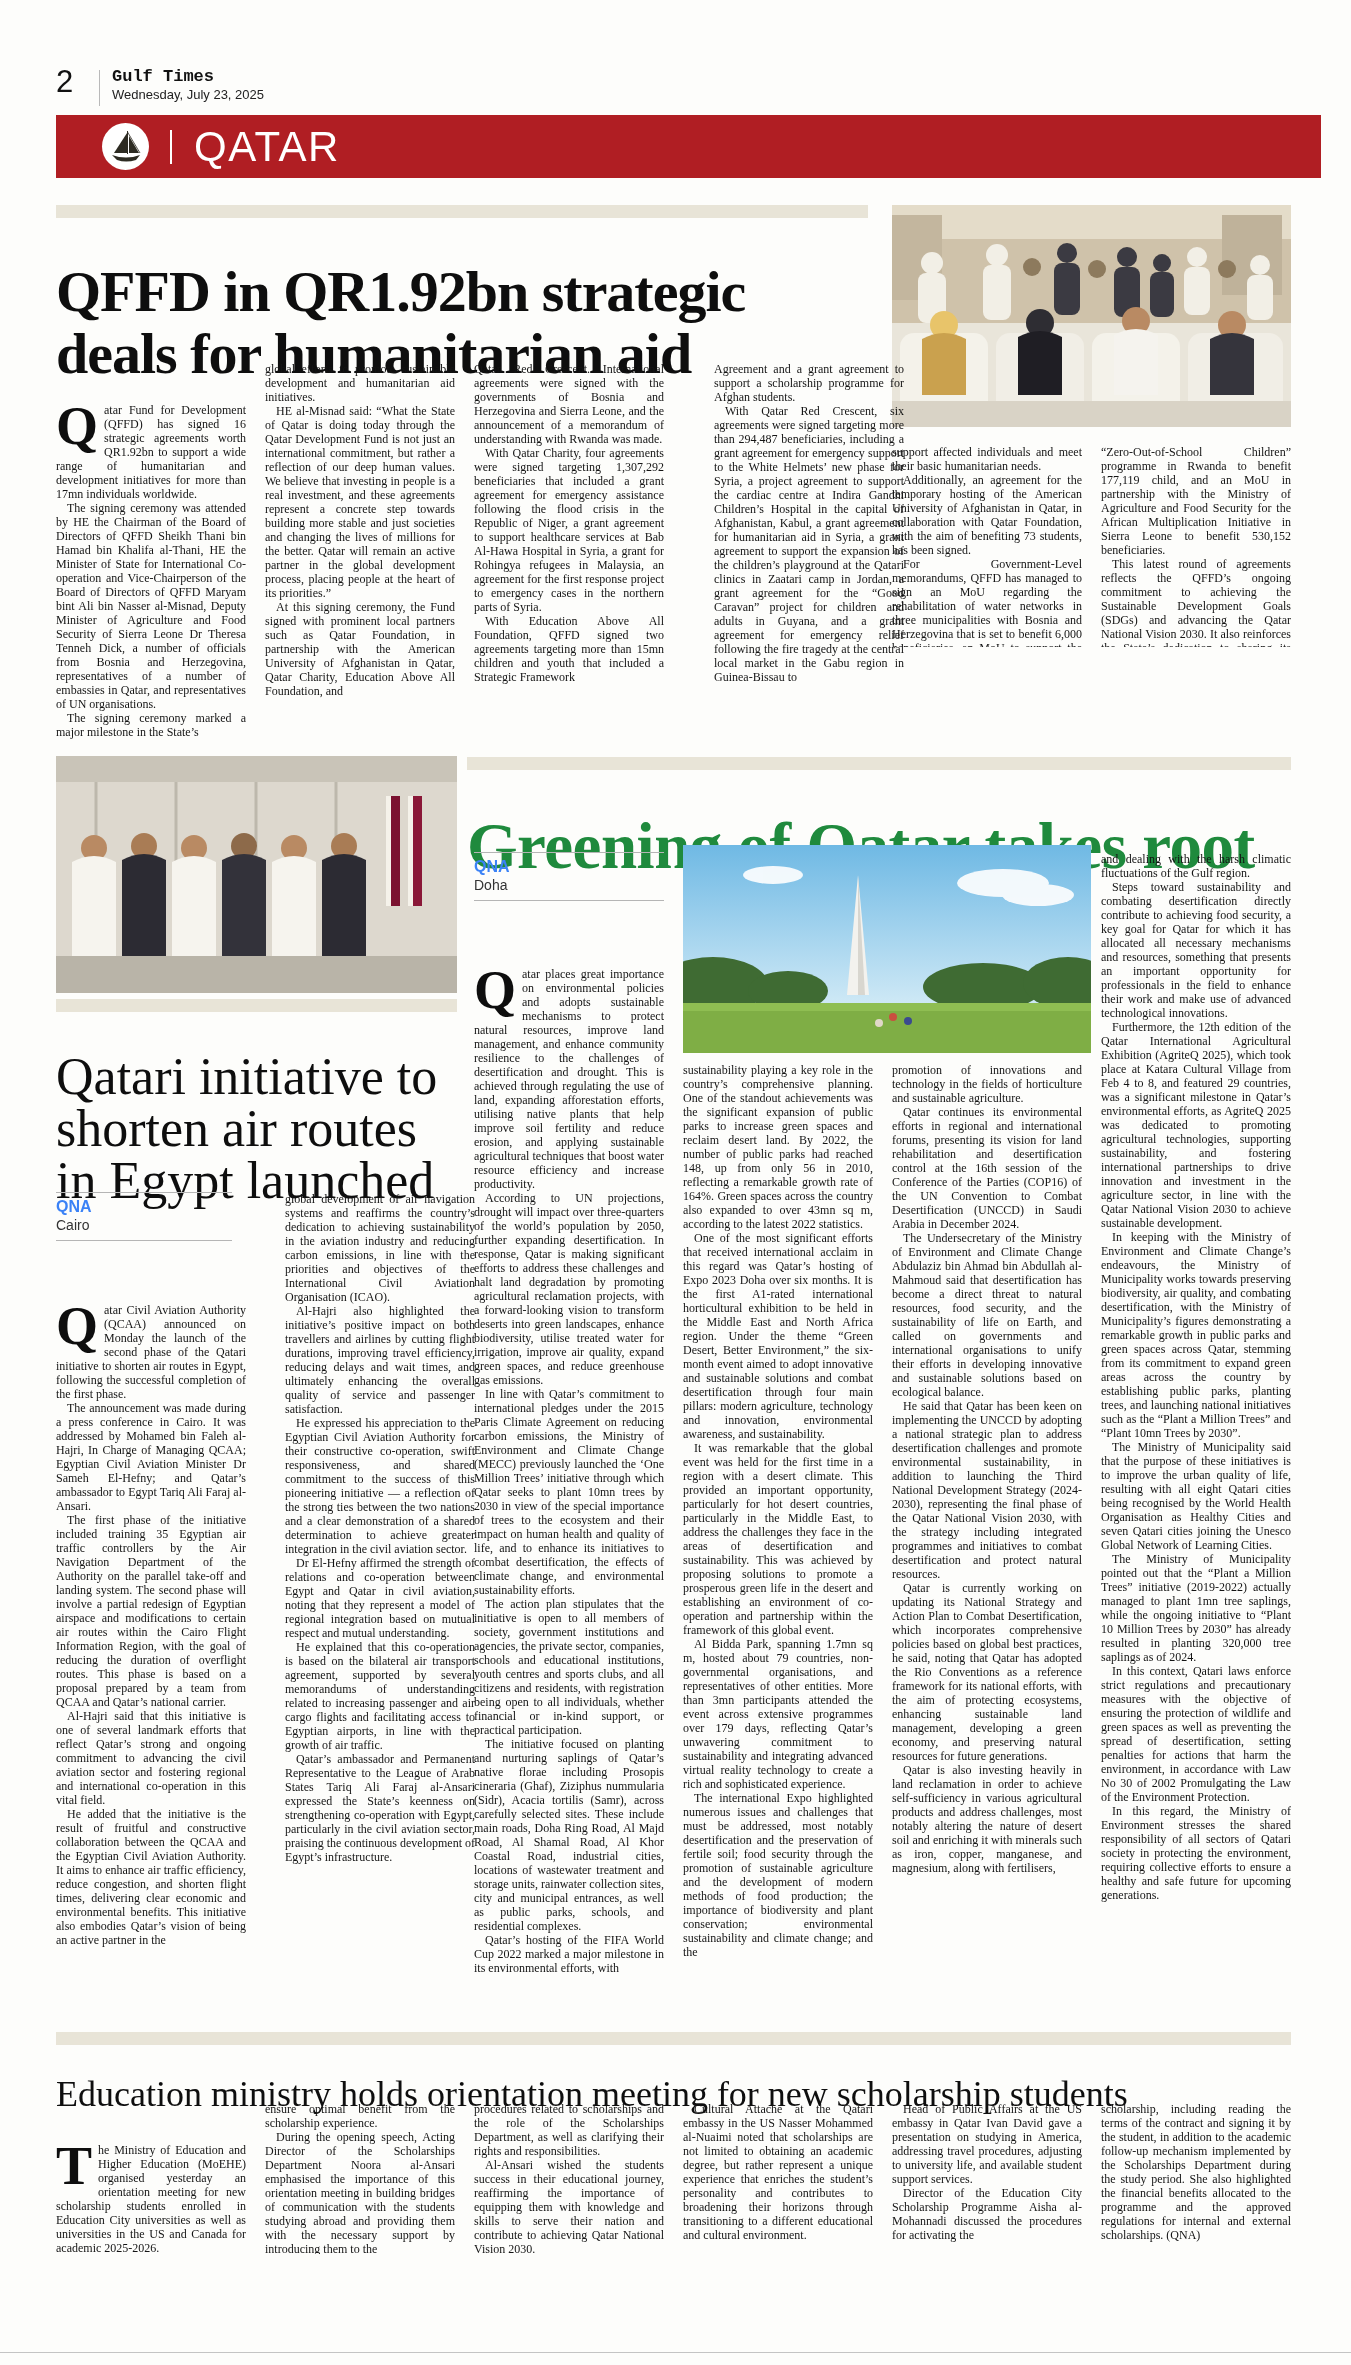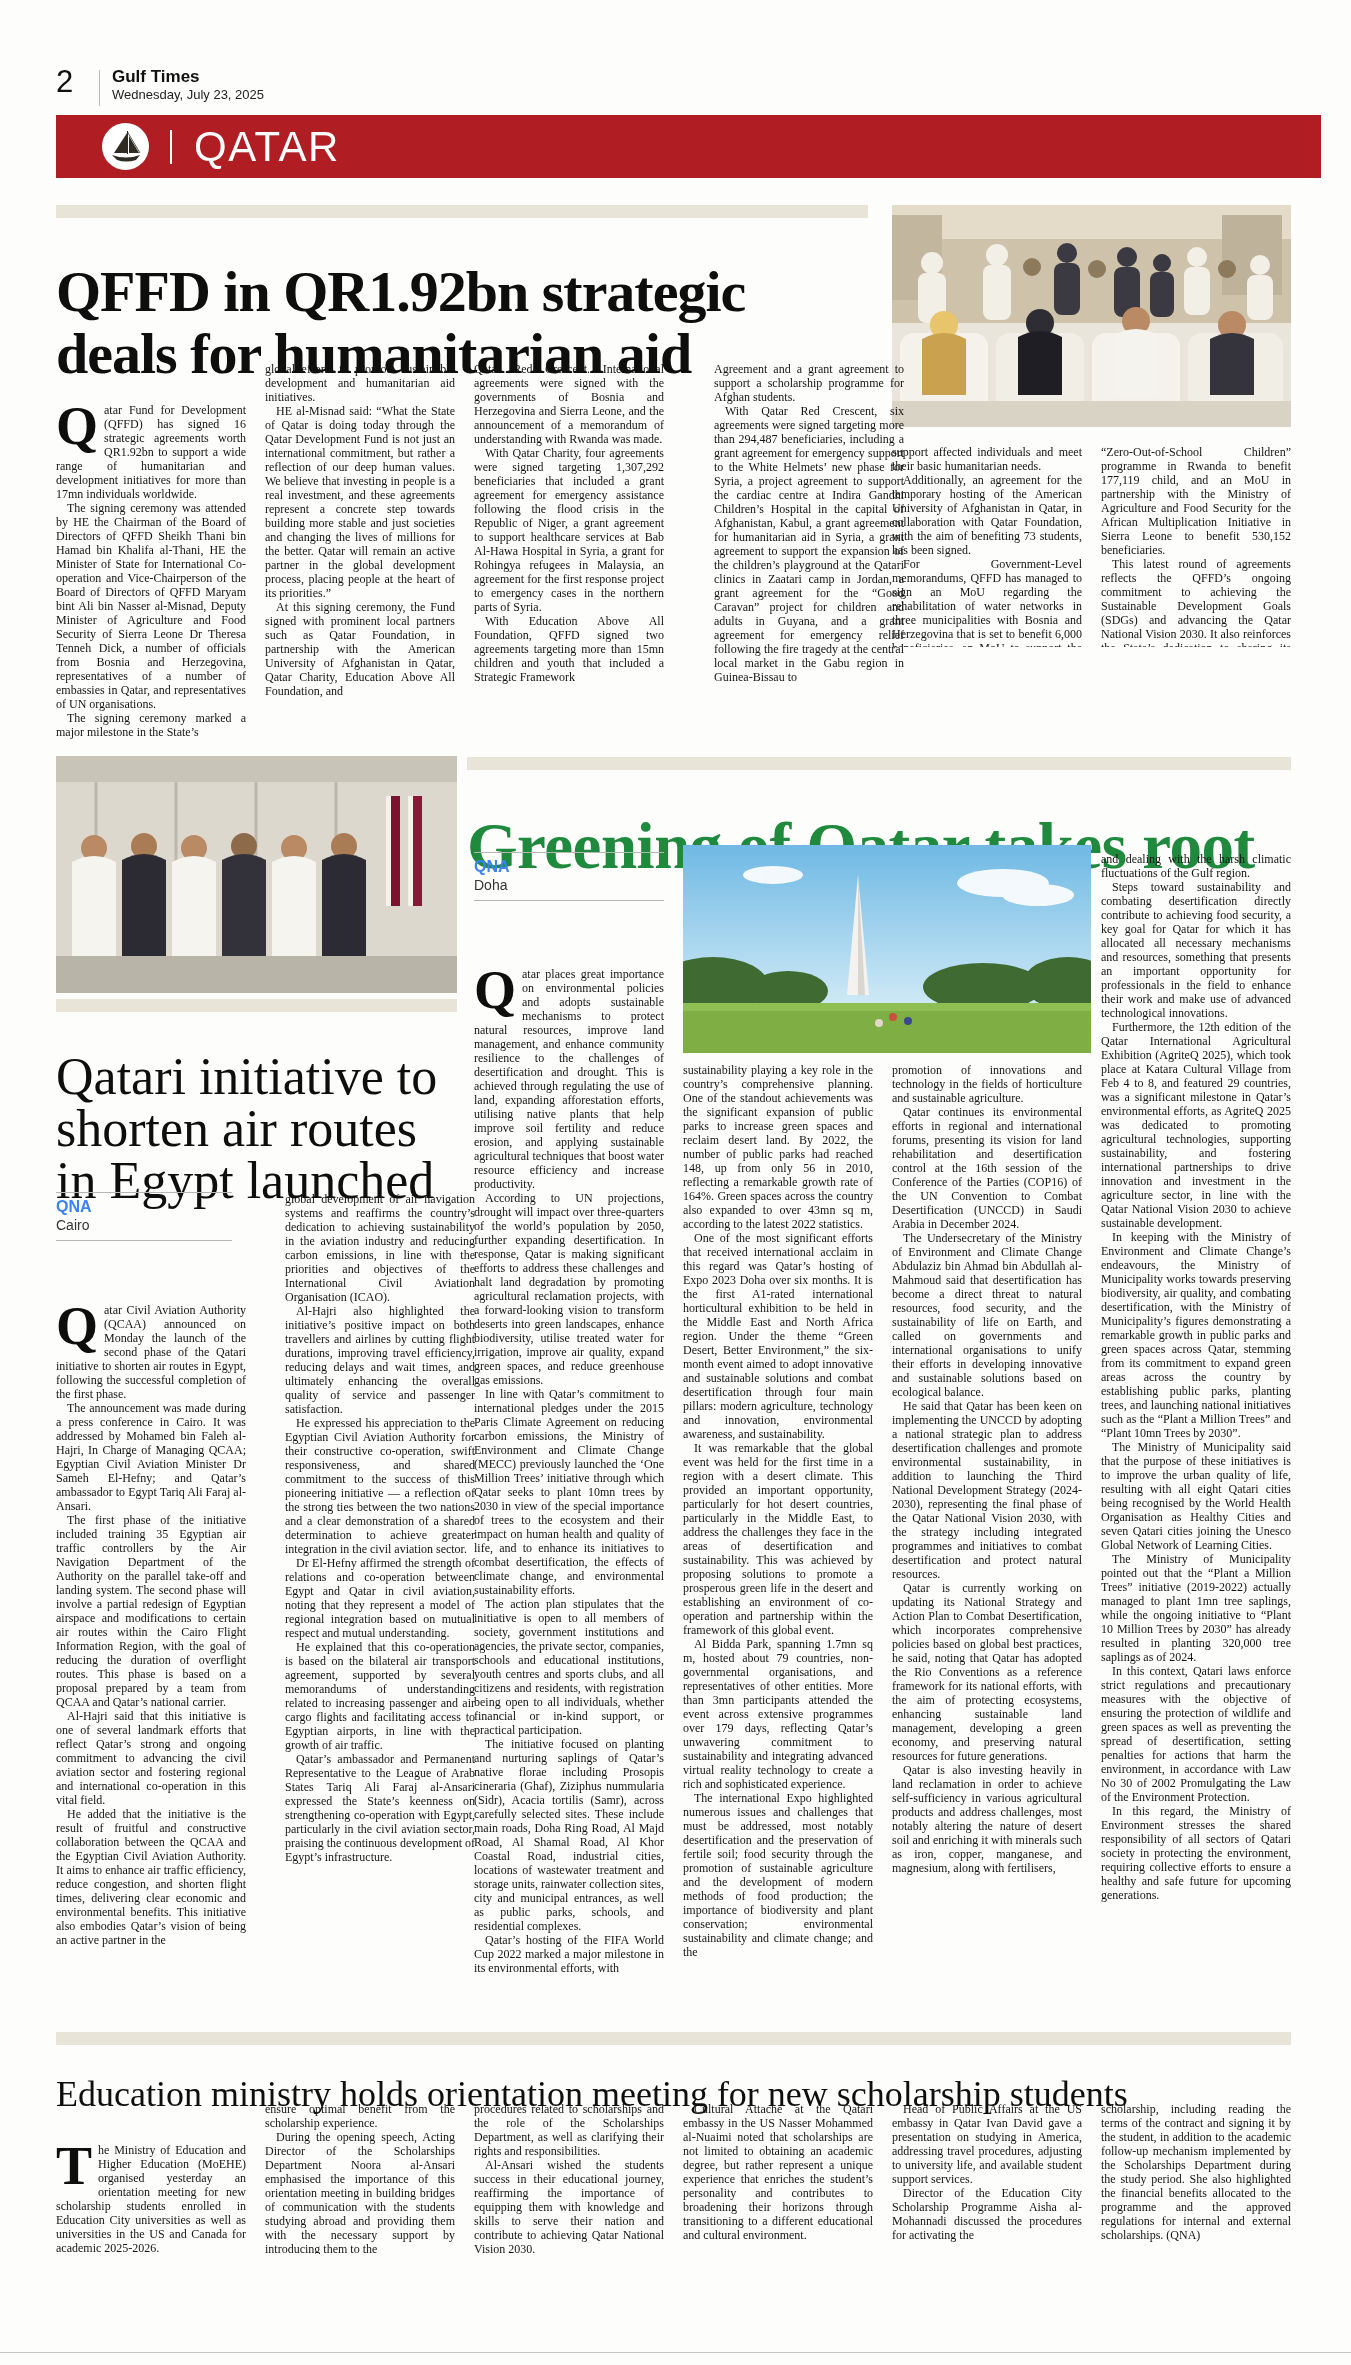--- a/index.html
+++ b/index.html
@@ -3,21 +3,21 @@
 <meta charset="utf-8">
 <style>
   html,body{margin:0;padding:0;background:#9a9a9a;}
   .page{position:relative;width:1351px;height:2365px;background:#fdfdfb;margin:0 auto;
         font-family:"Liberation Serif",serif;color:#1a1a1a;overflow:hidden;}
 
   
   .pagenum{position:absolute;left:56px;top:64px;font-family:"Liberation Sans",sans-serif;
            font-size:31px;color:#111;}
   .mast-rule{position:absolute;left:99px;top:70px;width:1px;height:36px;background:#b9b9b9;}
-  .paper{position:absolute;left:112px;top:67px;font-family:Liberation Sans, sans-serif;
+  .paper{position:absolute;left:112px;top:67px;font-family:Liberation Mono, monospace;
          font-weight:700;font-size:17px;color:#111;}
   .date{position:absolute;left:112px;top:87px;font-family:"Liberation Sans",sans-serif;
         font-size:13px;color:#222;}
 
   
   .banner{position:absolute;left:56px;top:115px;width:1235px;height:63px;display:flex;align-items:center;padding-left:30px;}
   .logo-circle{width:47px;height:47px;border-radius:50%;background:#fff;margin-left:16px;
                display:flex;align-items:center;justify-content:center;flex:none;}
   .banner-sep{width:2px;height:34px;background:#ffffff;margin-left:21px;flex:none;}
   .section-title{color:#fff;font-family:"Liberation Sans",sans-serif;font-size:42px;

